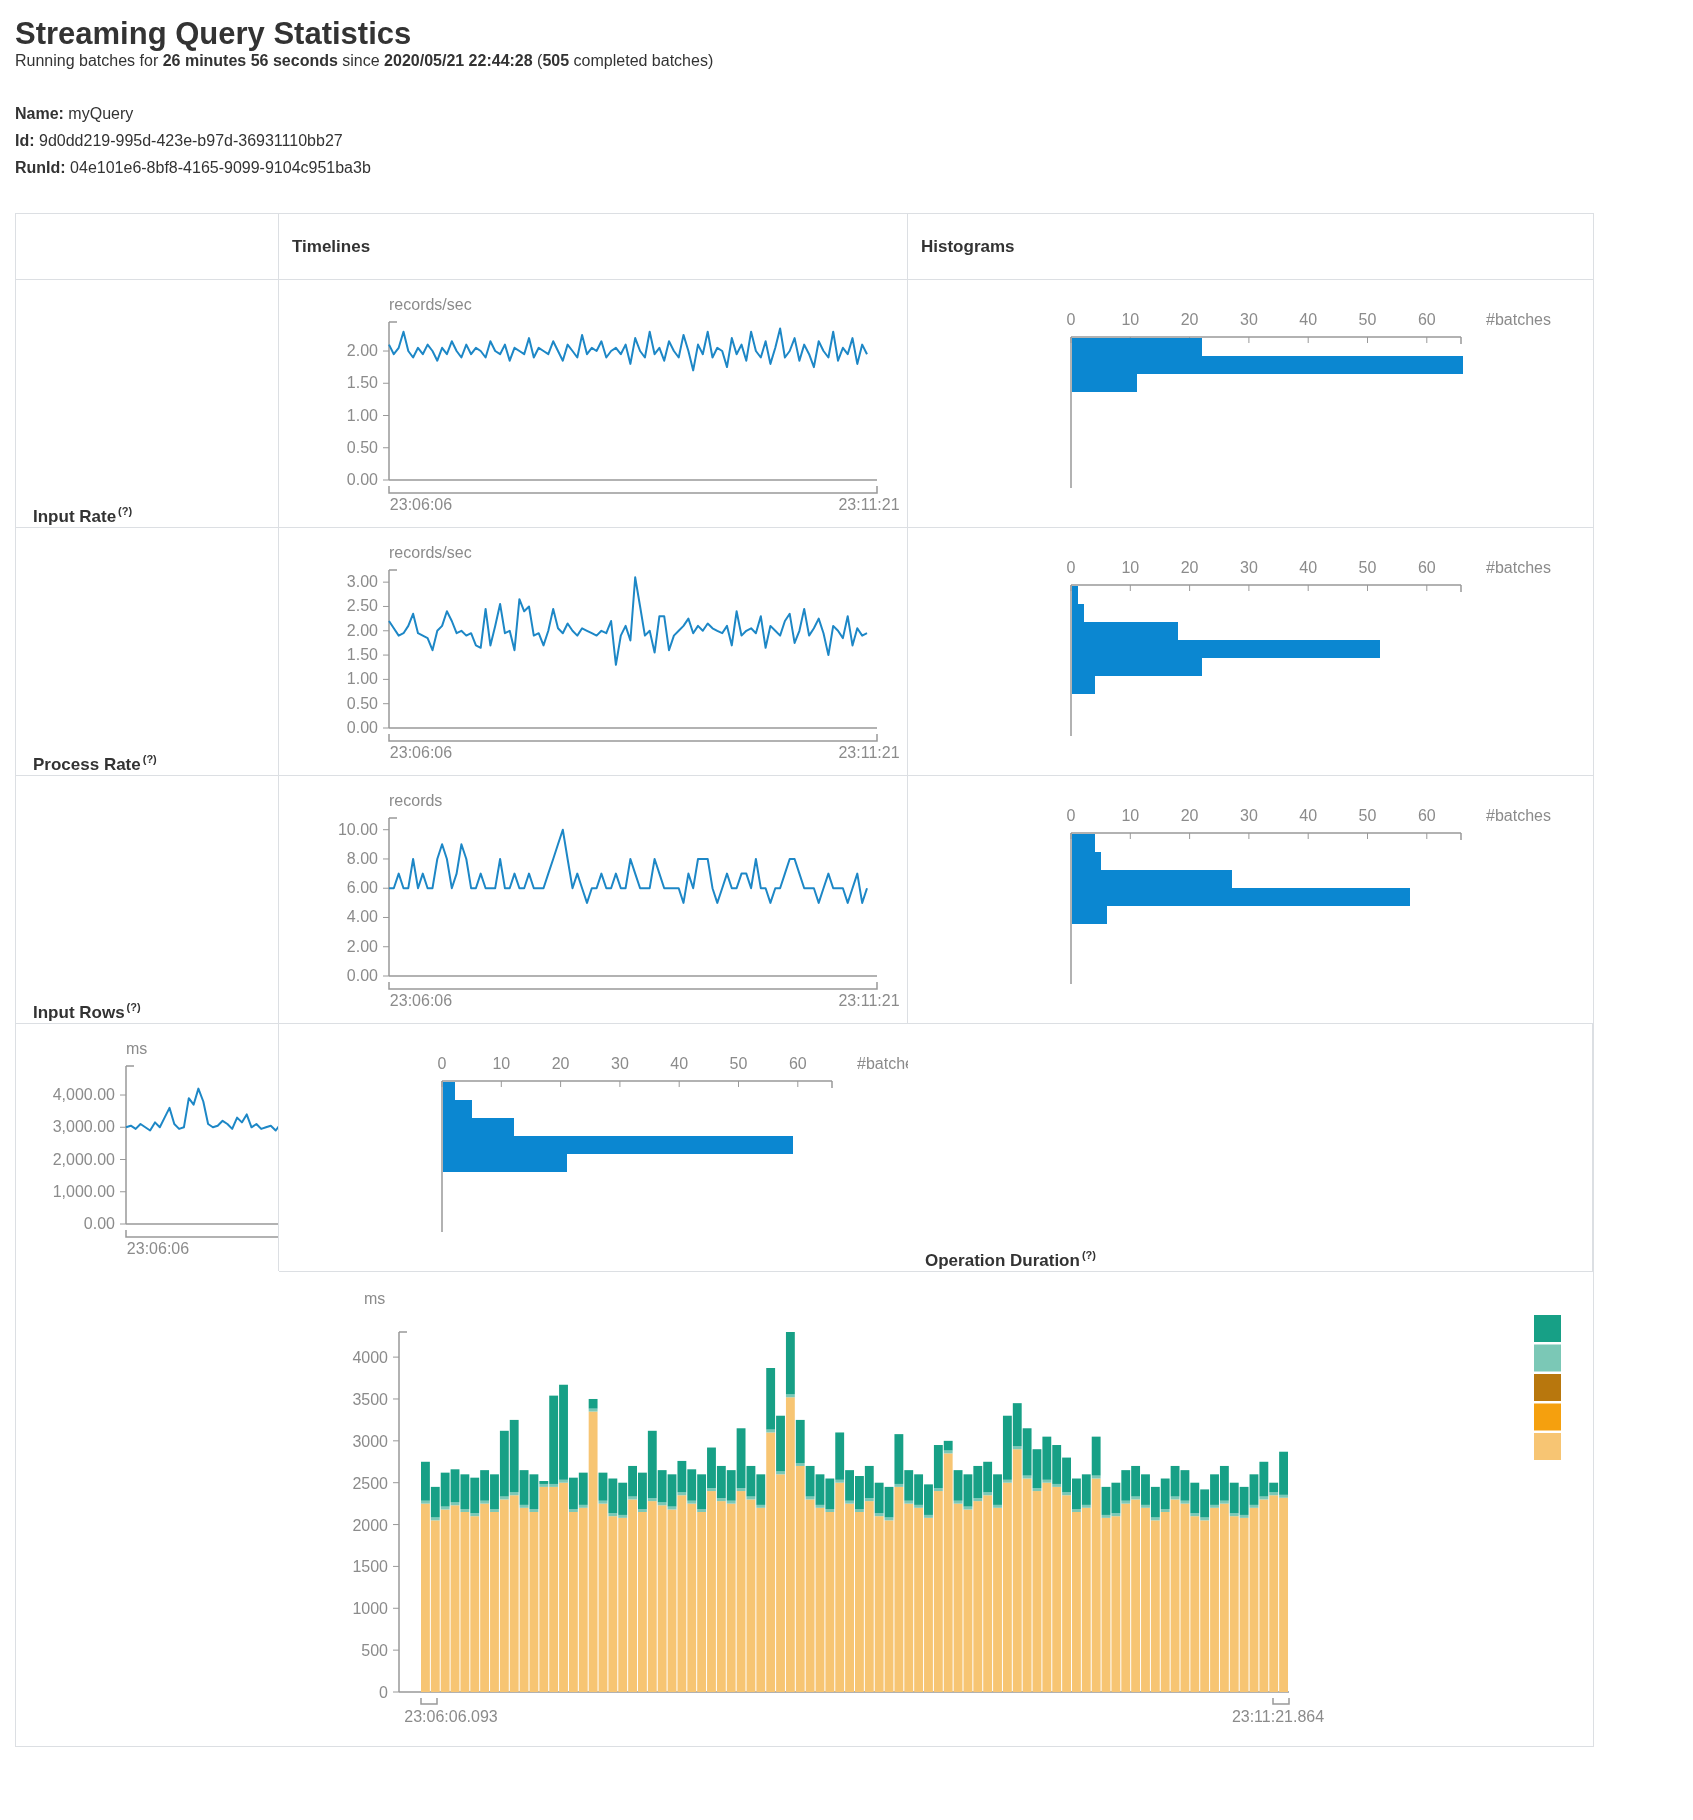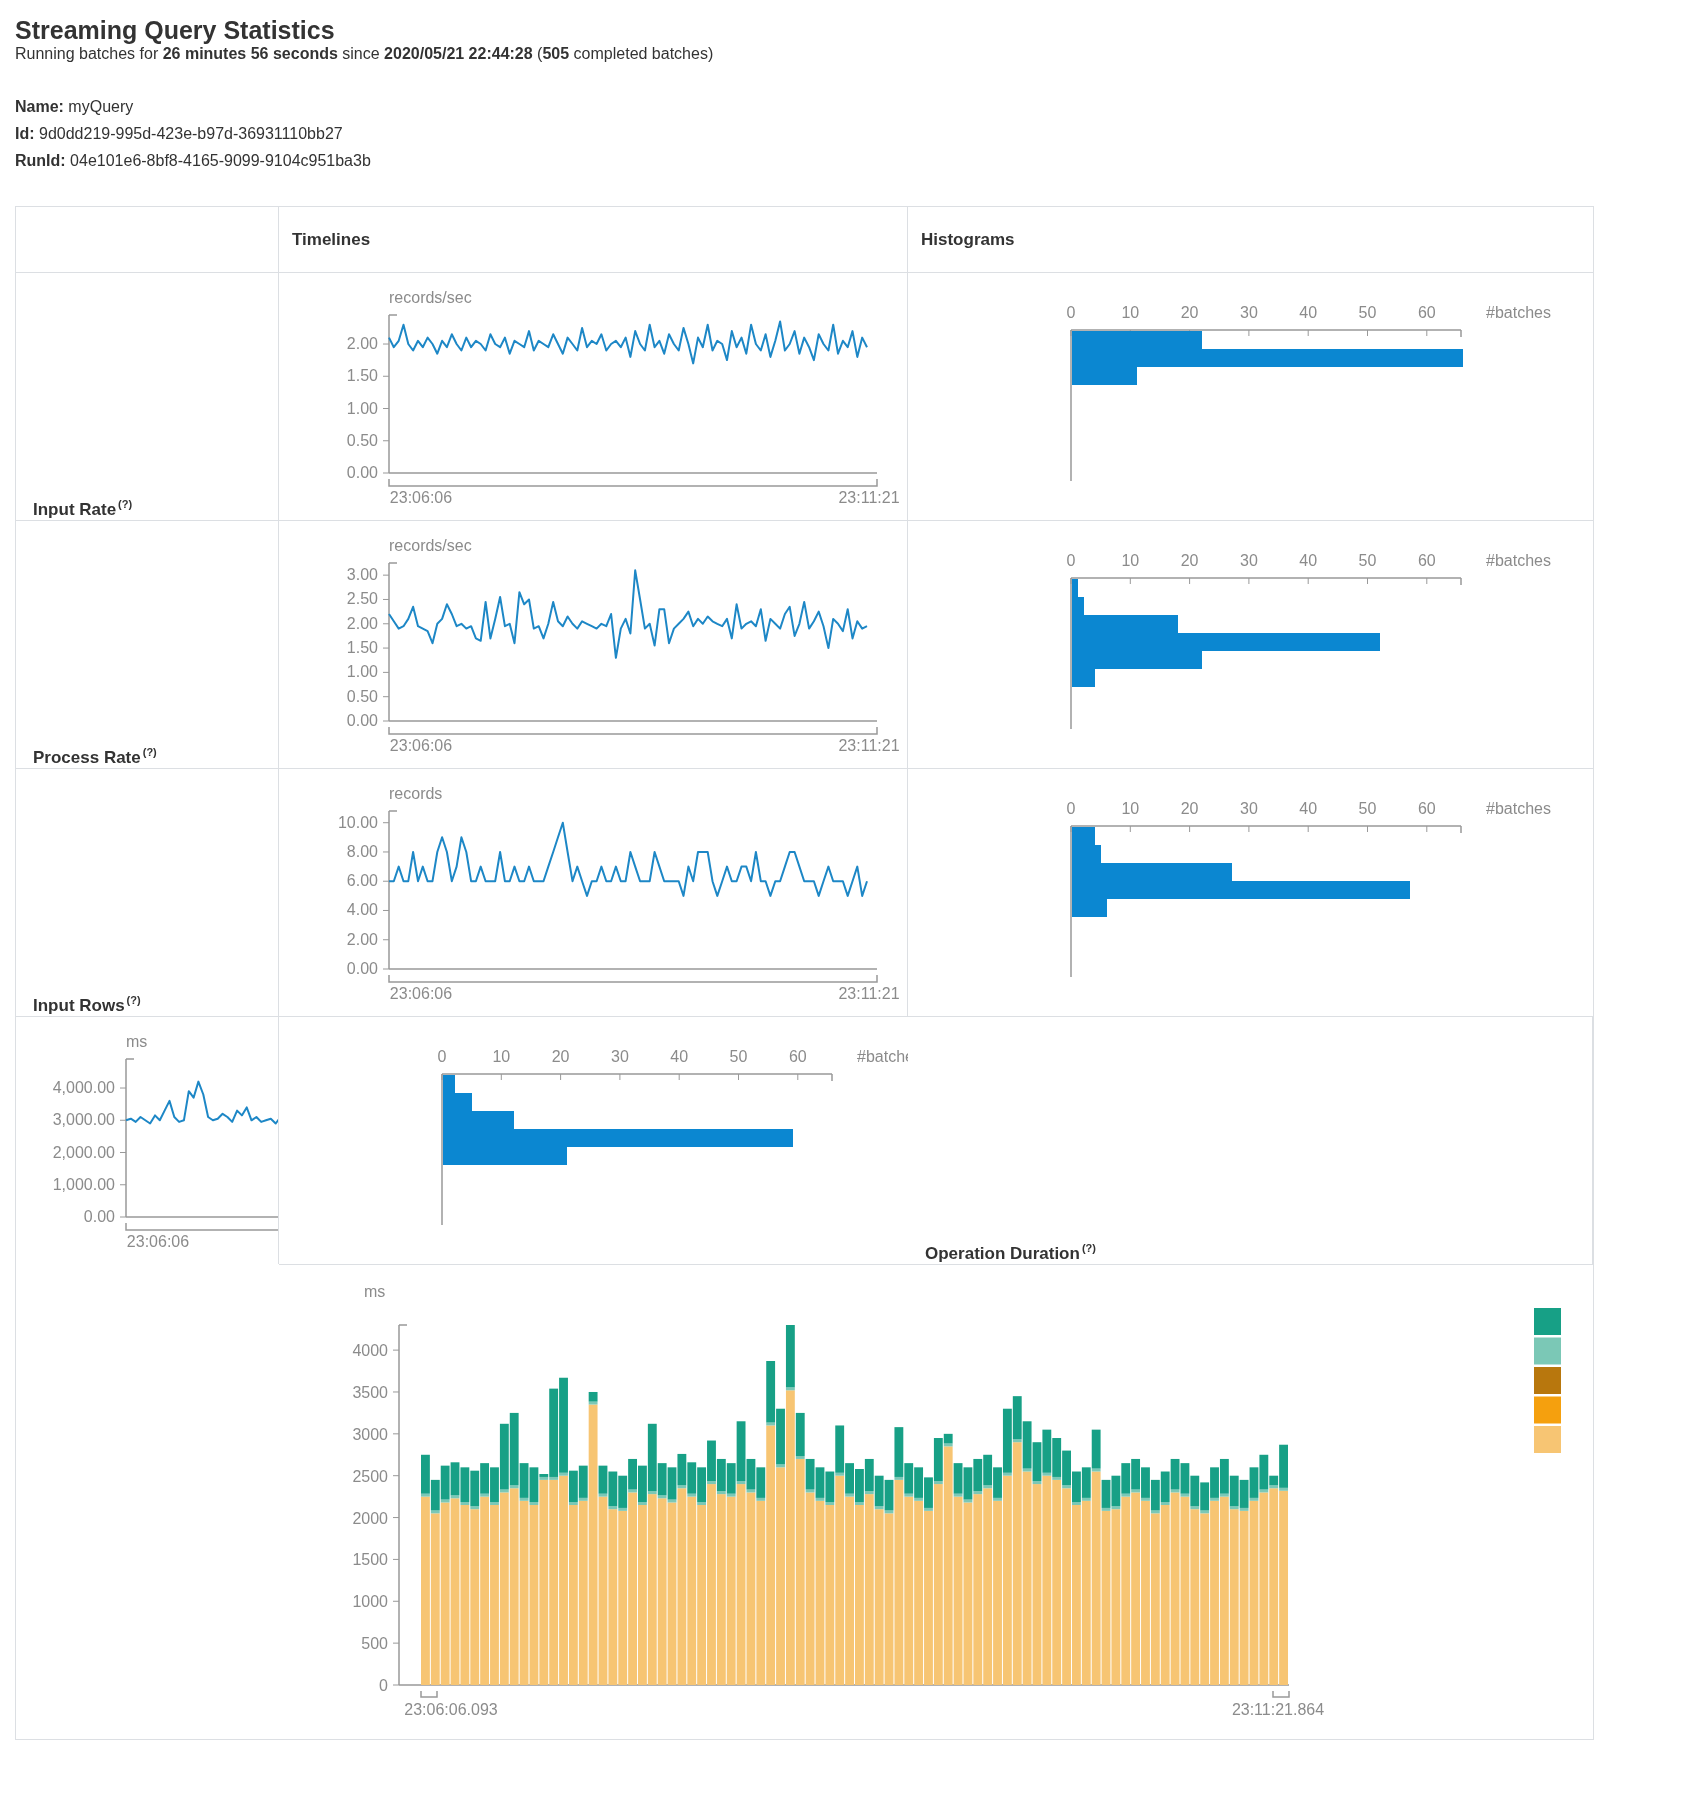--- a/index.html
+++ b/index.html
@@ -1,18 +1,18 @@
 <!DOCTYPE html>
 <html><head>
 <meta charset="utf-8">
 <style>
   :root{ --b:#dcdfe3; --txt:#333333; }
   html,body{margin:0;padding:0;background:#ffffff;}
   body{width:1693px;height:1820px;overflow:hidden;font-family:"Liberation Sans",sans-serif;color:var(--txt);}
-  .page-title{font-size:25px;font-weight:700;margin:16px 12px 0 15px;}
+  .page-title{font-size:31px;font-weight:700;margin:16px 12px 0 15px;}
   .subtitle{font-size:16px;margin:0 0 0 15px;}
   .subtitle b{font-weight:700;}
   .meta{margin:30px 0 0 15px;font-size:16px;line-height:27px;}
   .meta b{font-weight:700;text-align:right;}
   .stats-table{display:grid;grid-template-columns:263px 629px 685px;grid-template-rows:65px 248px 248px 248px 248px 475px;
     width:1577px;margin:32px 0 0 15px;border:1px solid var(--b);box-sizing:content-box;}
   .gcell{border-top:1px solid var(--b);overflow:hidden;background:#fff;}
   .hrow{border-top:none;display:flex;align-items:center;padding-left:13px;font-size:17px;font-weight:700;}
   .bR{border-right:1px solid var(--b);}
   .lblcell{display:flex;align-items:flex-end;padding-left:17px;box-sizing:border-box;}

